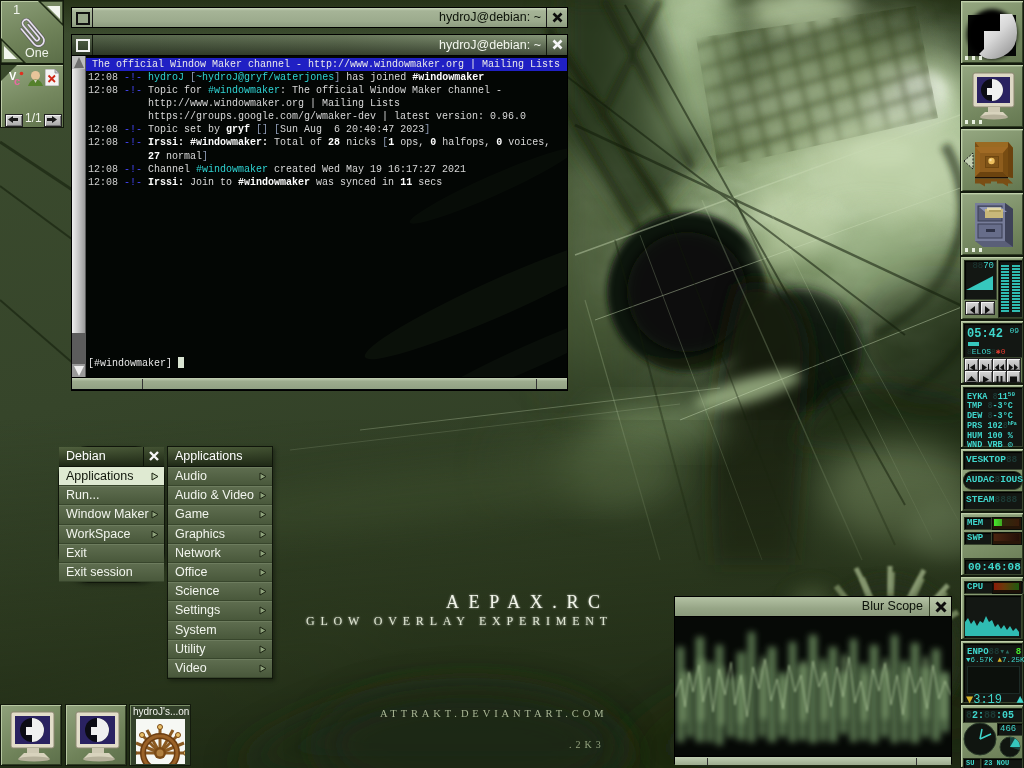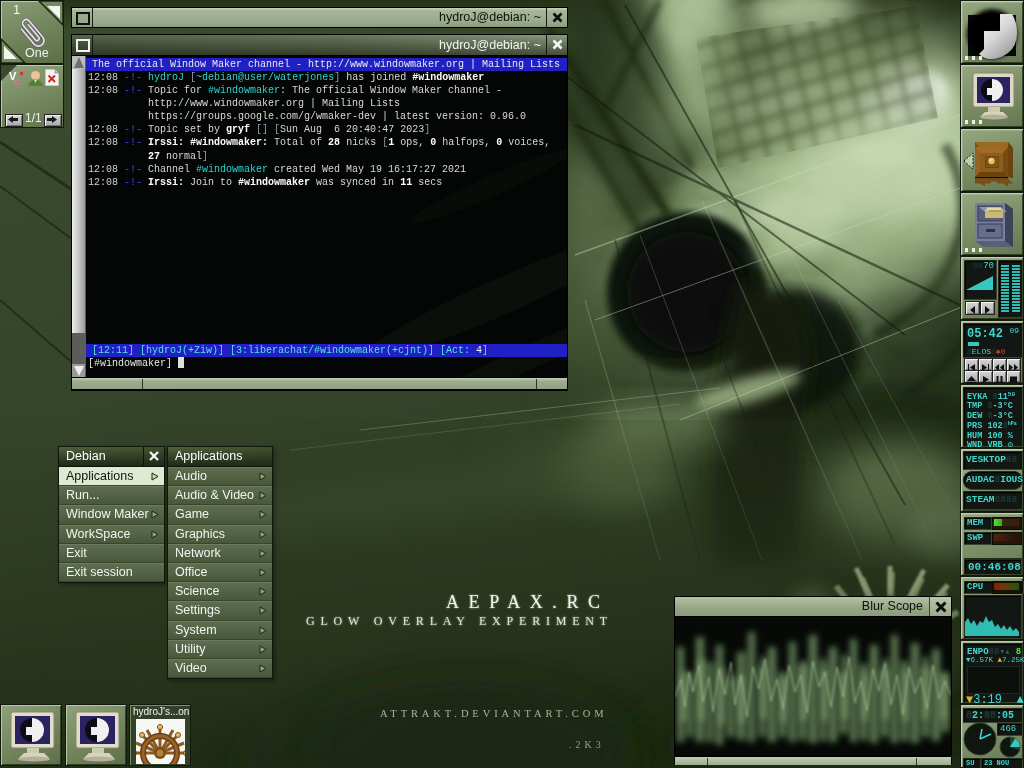--- a/index.html
+++ b/index.html
@@ -285,31 +285,30 @@
     <div class="abs" style="left:0;top:0;width:14px;height:321px;background:#5c5c5c;">
       <div class="abs" style="left:0;top:13px;width:13px;height:264px;background:linear-gradient(90deg,#efefef,#c2c2c2 55%,#9a9a9a);"></div>
       <div class="abs" style="left:0;top:0;width:13px;height:13px;background:#bdbdbd;"></div>
       <div class="abs" style="left:1.5px;top:1px;width:0;height:0;border-left:5px solid transparent;border-right:5px solid transparent;border-bottom:11px solid #6f6f6f;"></div>
       <div class="abs" style="left:0;top:308px;width:13px;height:13px;background:#9a9a9a;"></div>
       <div class="abs" style="left:1.5px;top:310px;width:0;height:0;border-left:5px solid transparent;border-right:5px solid transparent;border-top:10px solid #efefef;"></div>
     </div>
 
     <div class="abs mono" style="left:14px;top:2px;width:481px;height:13px;background:#2020c4;color:#eaeaea;font-size:10px;line-height:13px;white-space:pre;"> The official Window Maker channel - http://www.windowmaker.org | Mailing Lists</div>
 
-    <pre class="abs mono" style="left:16px;top:15px;margin:0;font-size:10px;line-height:13.1px;color:#d8d8d8;"><span class="ts">12:08</span> <b class="bl">-!-</b> <span class="cy">hydroJ</span> <span class="dc">[</span><span class="cy">~debian@user/waterjones</span><span class="dc">]</span> has joined <b>#windowmaker</b>
+    <pre class="abs mono" style="left:16px;top:15px;margin:0;font-size:10px;line-height:13.1px;color:#d8d8d8;"><span class="ts">12:08</span> <b class="bl">-!-</b> <span class="cy">hydroJ</span> <span class="dc">[</span><span class="cy">~hydroJ@gryf/waterjones</span><span class="dc">]</span> has joined <b>#windowmaker</b>
 <span class="ts">12:08</span> <b class="bl">-!-</b> Topic for <span class="cy">#windowmaker</span>: The official Window Maker channel -
           http://www.windowmaker.org | Mailing Lists
           https://groups.google.com/g/wmaker-dev | latest version: 0.96.0
 <span class="ts">12:08</span> <b class="bl">-!-</b> Topic set by <b>gryf</b> <span class="dc">[] [</span>Sun Aug  6 20:40:47 2023<span class="dc">]</span>
 <span class="ts">12:08</span> <b class="bl">-!-</b> <b>Irssi: #windowmaker:</b> Total of <b>28</b> nicks <span class="dc">[</span><b>1</b> ops, <b>0</b> halfops, <b>0</b> voices,
           <b>27</b> normal<span class="dc">]</span>
 <span class="ts">12:08</span> <b class="bl">-!-</b> Channel <span class="cy">#windowmaker</span> created Wed May 19 16:17:27 2021
 <span class="ts">12:08</span> <b class="bl">-!-</b> <b>Irssi:</b> Join to <b>#windowmaker</b> was synced in <b>11</b> secs</pre>
 
-    <div class="abs mono" style="left:14px;top:288px;width:481px;height:13px;background:#2020c4;color:#55e4e4;font-size:10px;line-height:13px;white-space:pre;"> [12:11] [hydroJ(+Ziw)] [3:liberachat/#windowmaker(+cjnt)] [Act: <span style="color:#eee">4</span>]</div>
 
     <div class="abs mono" style="left:16px;top:301px;color:#e8e8e8;font-size:10px;line-height:13px;white-space:pre;">[#windowmaker] <span style="display:inline-block;width:6px;height:11px;background:#d9e4d2;vertical-align:-2px;"></span></div>
   </div>
 
   <div class="abs" style="left:0;top:342px;width:495px;height:12px;background:linear-gradient(#c2d0b4,#9dac8e 30%,#91a183);border-top:1px solid #000;box-sizing:border-box;">
     <div class="abs" style="left:70px;top:1px;width:1px;height:10px;background:#333;"></div>
     <div class="abs" style="right:30px;top:1px;width:1px;height:10px;background:#333;"></div>
   </div>
 </div>
 
@@ -638,21 +637,21 @@
   <div class="btn3d" style="left:43px;top:49px;width:16px;height:11px;">
         <svg width="14" height="9" style="display:block">
           <g fill="#1a1a1a">
             <polygon points="12,4.5 7,1 7,8"></polygon>
             <rect x="2" y="3" width="5" height="3"></rect>
           </g>
         </svg>
       </div>
 </div>
 
-<div class="abs menu" style="left:58px;top:446px;width:107px;">
+<div class="abs menu" style="left:58px;top:446px;width:107px;border-radius:30px;">
   <div class="mtitle">Debian<span class="mx"><svg width="10" height="10" style="margin-top:4px">
             <path d="M1,1 L9,9 M9,1 L1,9" stroke="#f6f6f6" stroke-width="2.4"></path>
           </svg></span></div>
   <div class="mitem hi">Applications<svg class="marr" width="8" height="9">
           <polygon points="1,1 7,4.5 1,8" fill="#c9d8ba" stroke="#1c2413" stroke-width="1"></polygon>
         </svg></div>
   <div class="mitem">Run...</div>
   <div class="mitem">Window Maker<svg class="marr" width="8" height="9">
           <polygon points="1,1 7,4.5 1,8" fill="#8fa37c" stroke="#1c2413" stroke-width="1"></polygon>
         </svg></div>

